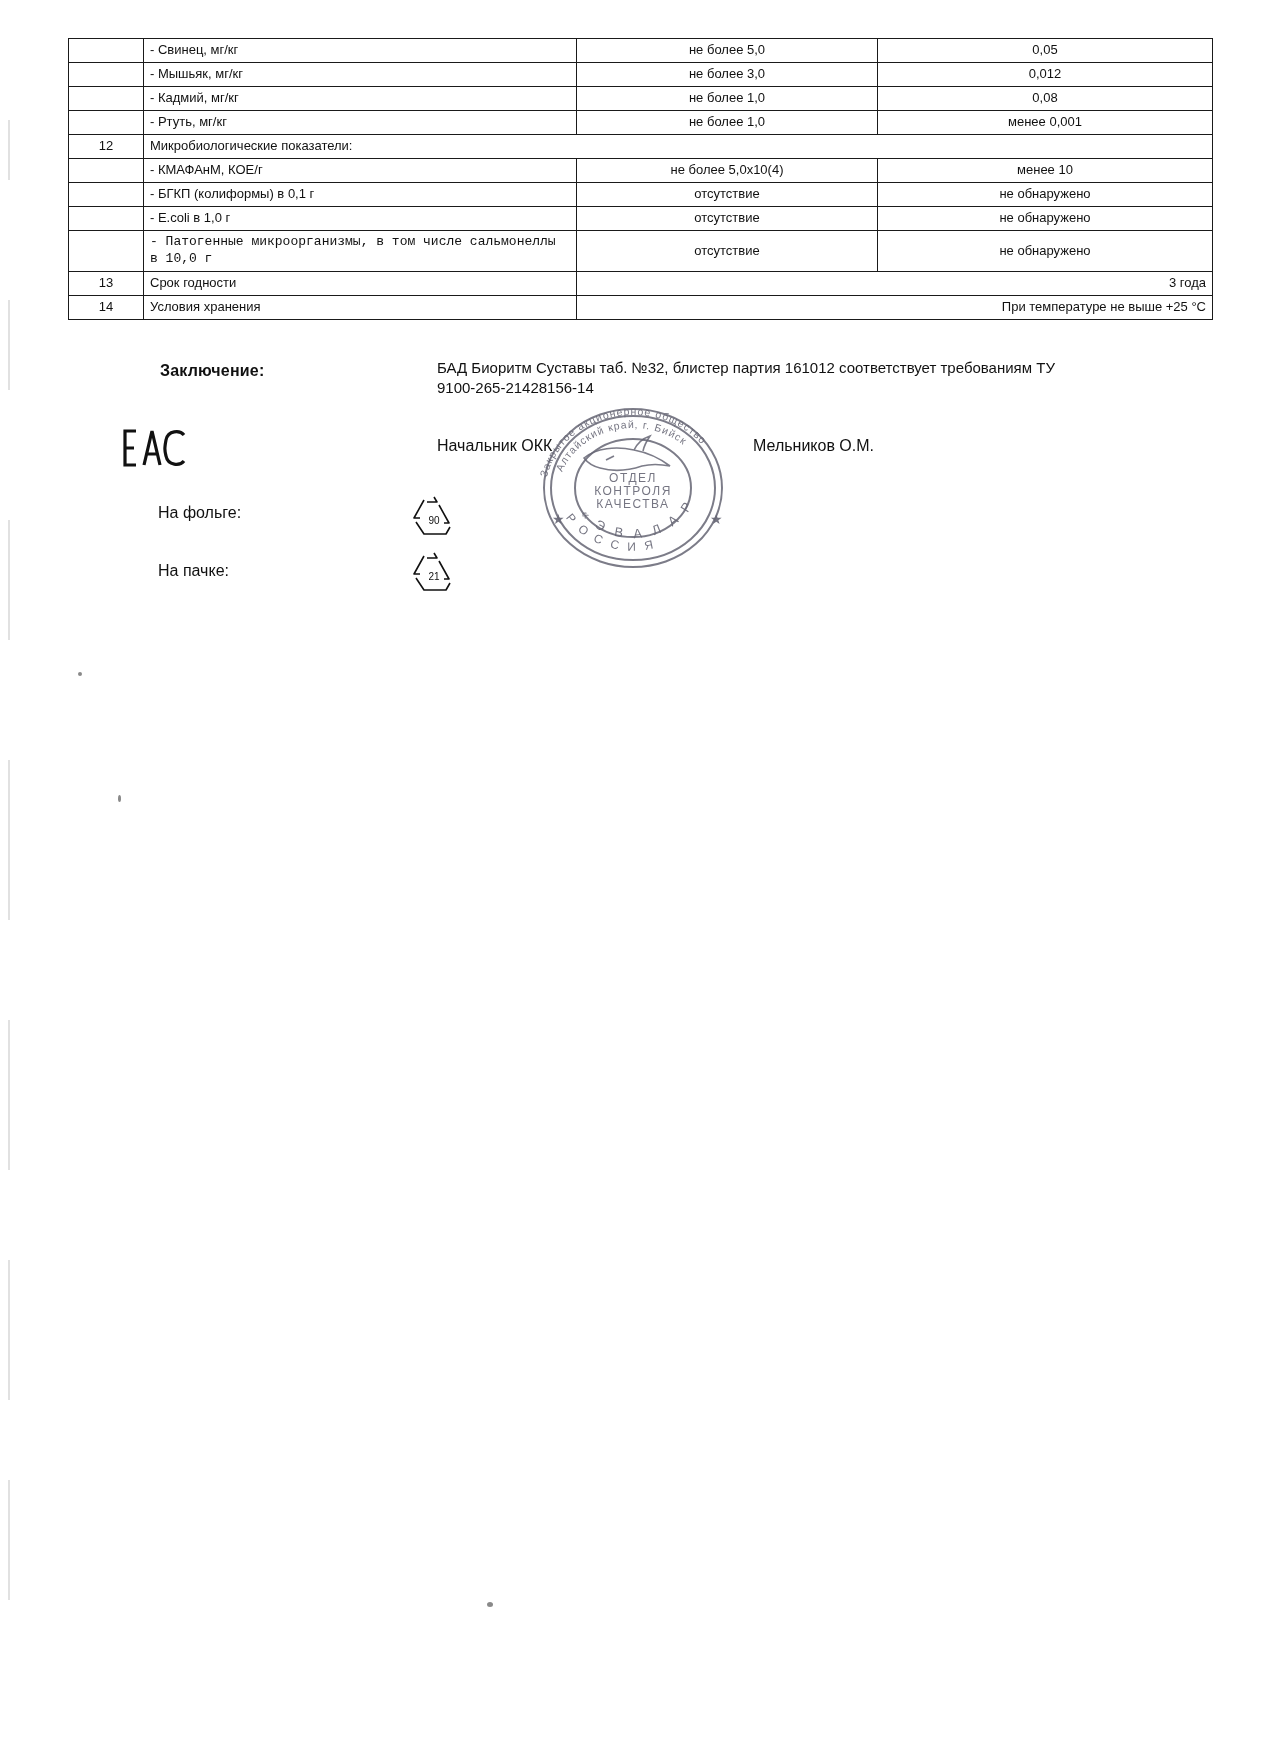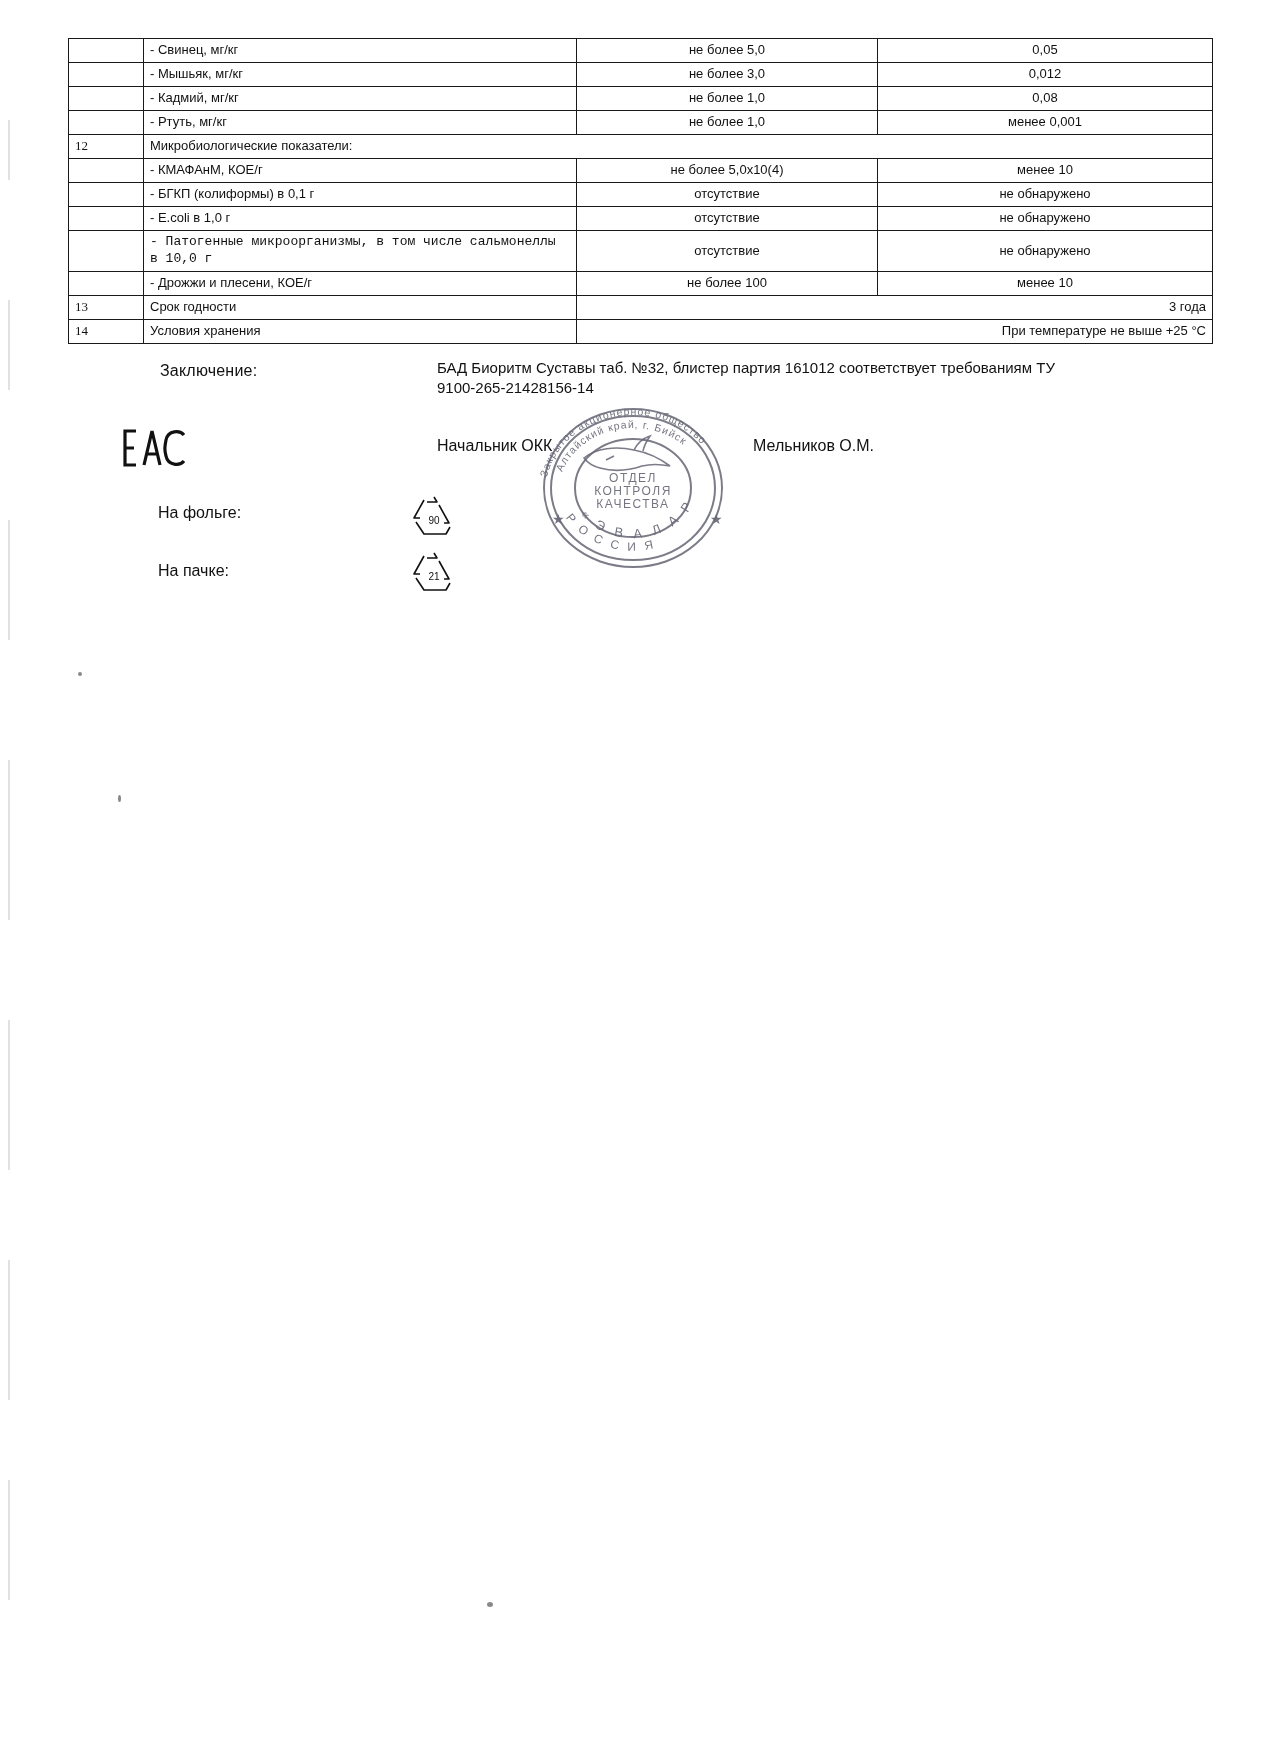--- a/index.html
+++ b/index.html
@@ -33,37 +33,37 @@
     font-size: 13px;
     table-layout: fixed;
   }
   .doc-table td {
     border: 1px solid #1a1a1a;
     padding: 2px 6px;
     vertical-align: middle;
     line-height: 1.25;
     height: 19px;
   }
-  .col-num   { width: 62px;  text-align: left; font-family: Liberation Serif, serif; }
+  .col-num   { width: 62px;  text-align: center; }
   .col-name  { width: 420px; text-align: left; }
   .col-norm  { width: 288px; text-align: center; }
   .col-fact  { width: 322px; text-align: center; }
 
   .row-tall td { height: 36px; }
   td.name-2line { line-height: 1.3; font-family: Liberation Mono, monospace; }
 
   .cell-span-wide { text-align: right; }
 
   
   .conclusion-label {
     position: absolute;
     left: 160px;
     top: 362px;
     font-size: 16px;
-    font-weight: normal;
+    font-weight: bold;
     letter-spacing: .2px;
   }
   .conclusion-text {
     position: absolute;
     left: 437px;
     top: 358px;
     width: 640px;
     font-size: 15px;
     line-height: 1.35;
   }
@@ -201,26 +201,20 @@
       <td class="col-fact">не обнаружено</td>
     </tr>
 
     <tr class="row-tall">
       <td class="col-num"></td>
       <td class="col-name name-2line">- Патогенные микроорганизмы, в том числе сальмонеллы   в 10,0 г</td>
       <td class="col-norm">отсутствие</td>
       <td class="col-fact">не обнаружено</td>
     </tr>
 
-    <tr>
-      <td class="col-num"></td>
-      <td class="col-name">- Дрожжи и плесени,  КОЕ/г</td>
-      <td class="col-norm">не более 100</td>
-      <td class="col-fact">менее 10</td>
-    </tr>
 
     <tr>
       <td class="col-num">13</td>
       <td class="col-name">Срок годности</td>
       <td class="cell-span-wide" colspan="2">3 года</td>
     </tr>
 
     <tr>
       <td class="col-num">14</td>
       <td class="col-name">Условия хранения</td>

